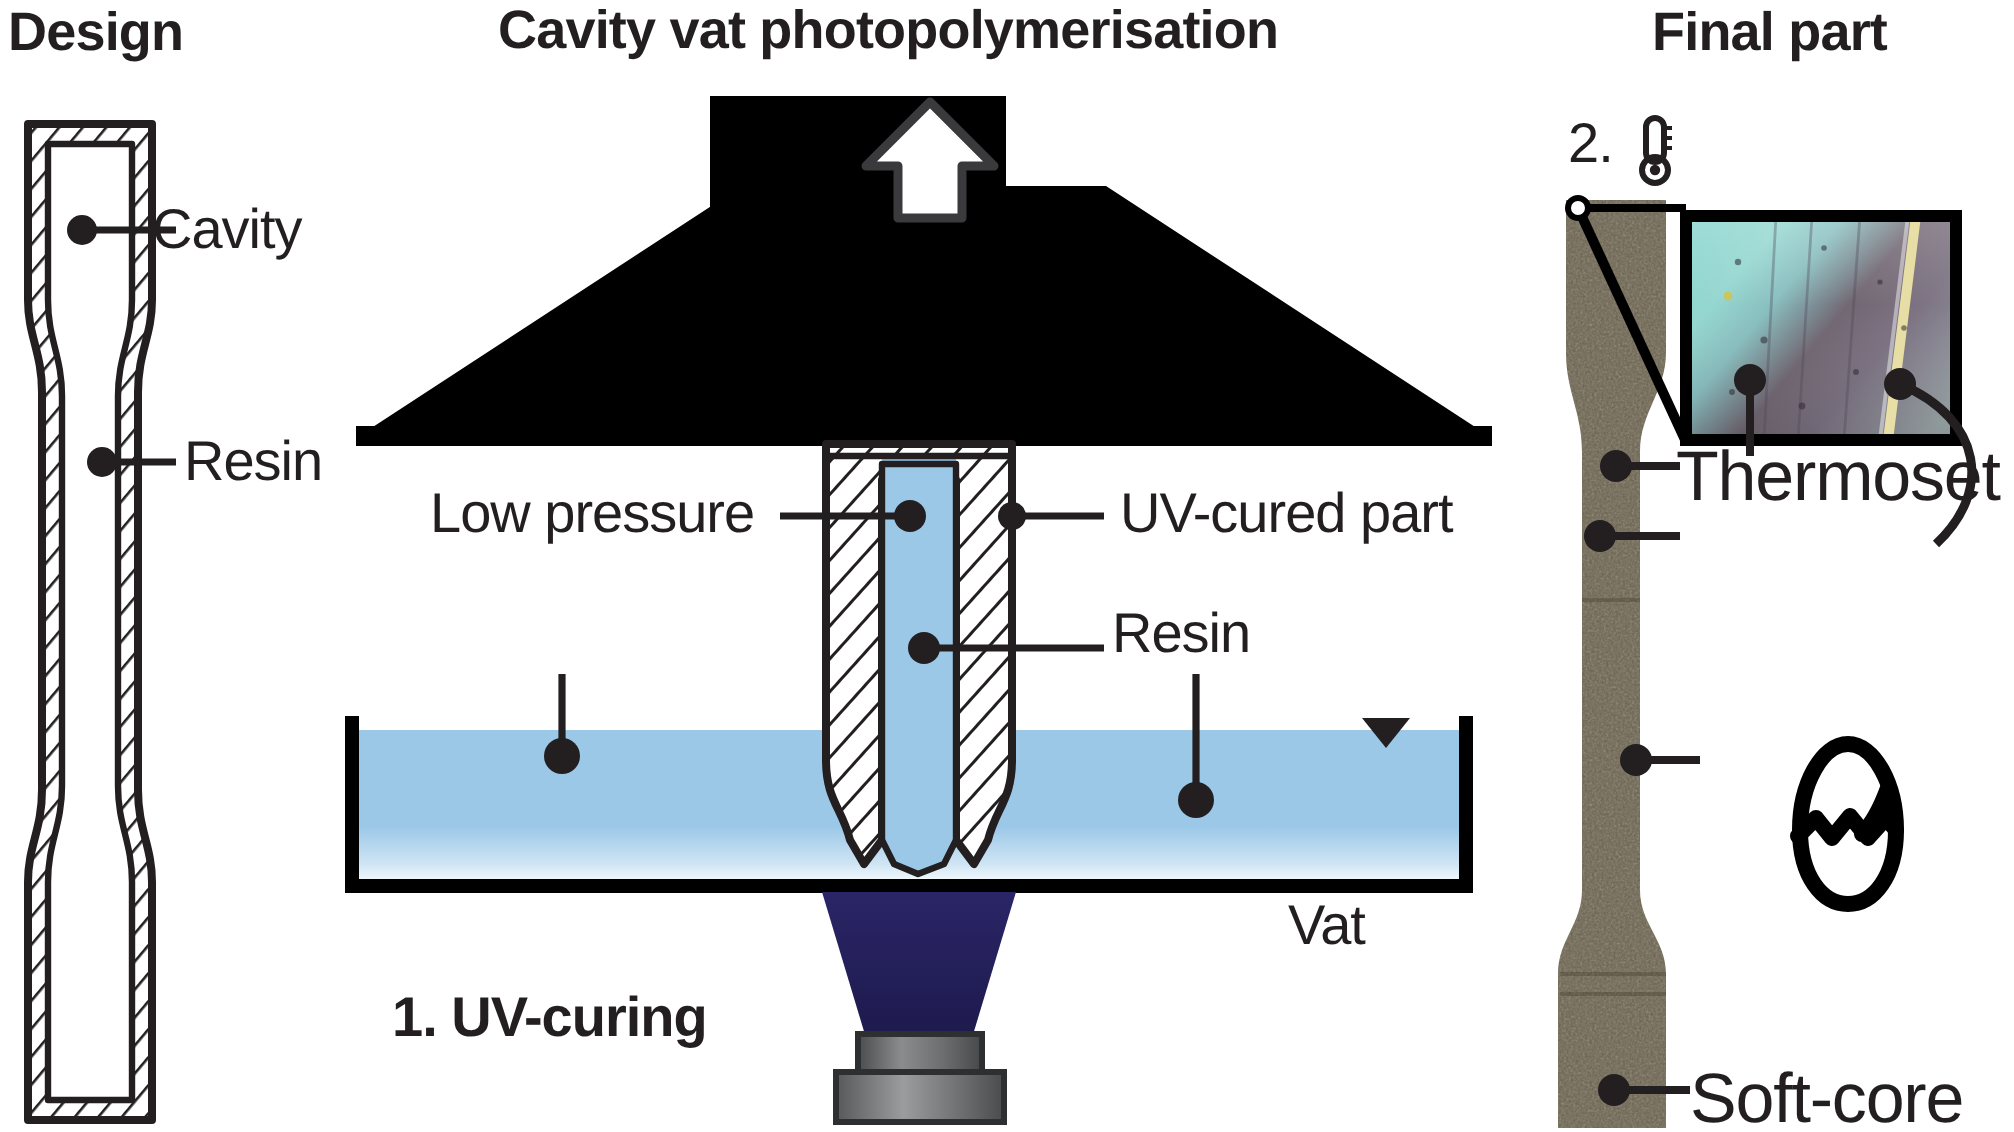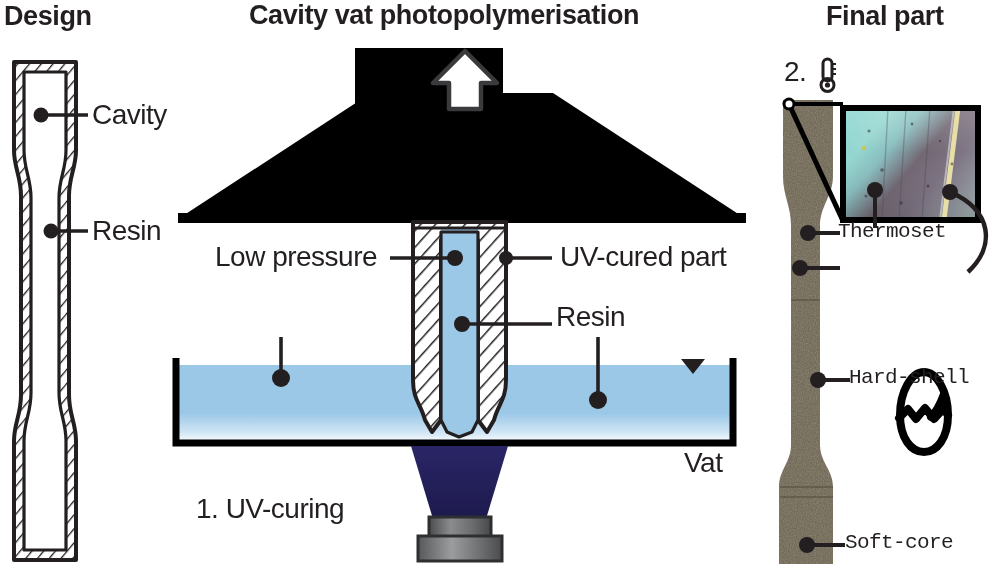--- a/index.html
+++ b/index.html
@@ -9,21 +9,21 @@
     font-family:"Liberation Sans", sans-serif;
     color:#231f20;
   }
   .stage{position:absolute;left:0;top:0;width:1007px;height:550px;}
   svg.main{position:absolute;left:0;top:0;width:1007px;height:566px;display:block;}
 
   
   .txt{position:absolute;white-space:nowrap;line-height:1;}
   .hdr{font-weight:bold;font-size:27px;letter-spacing:-0.4px;}
   .lbl{font-size:28px;letter-spacing:-0.5px;}
-  .lbl-sm{font-size:21px;letter-spacing:-0.6px;font-family:Liberation Mono, monospace;}
+  .lbl-sm{font-size:35px;letter-spacing:-0.6px;}
 </style>
 </head>
 <body>
 
 <div class="stage">
 
 <svg class="main" viewBox="0 0 1007 566">
   <defs>
 
     <pattern id="hatch" width="9" height="9" patternUnits="userSpaceOnUse" patternTransform="rotate(40)">
@@ -313,28 +313,27 @@
       <line x1="832" y1="74" x2="836" y2="74"></line>
     </g>
     <circle cx="827.5" cy="85" r="2.6" fill="#231f20"></circle>
   </g>
 </svg>
 
 <div class="txt hdr" style="left:4px;top:3px;" data-bind="headers.left">Design</div>
 <div class="txt hdr" style="left:249px;top:2px;" data-bind="headers.center">Cavity vat photopolymerisation</div>
 <div class="txt hdr" style="left:826px;top:3px;" data-bind="headers.right">Final part</div>
 
-<div class="txt lbl" style="left:92px;top:101px;" data-bind="left_panel.labels.0.text">Cavity</div>
+<div class="txt lbl" style="left:76px;top:101px;" data-bind="left_panel.labels.0.text">Cavity</div>
 <div class="txt lbl" style="left:92px;top:217px;" data-bind="left_panel.labels.1.text">Resin</div>
 
 <div class="txt lbl" style="left:175px;top:243px;margin-left:40px;" data-bind="center_panel.labels.0.text">Low pressure</div>
 <div class="txt lbl" style="left:560px;top:243px;" data-bind="center_panel.labels.1.text">UV-cured part</div>
 <div class="txt lbl" style="left:556px;top:303px;text-align:center;" data-bind="center_panel.labels.3.text">Resin</div>
-<div class="txt lbl" style="left:684px;top:449px;" data-bind="center_panel.labels.4.text">Vat</div>
-<div class="txt lbl" style="left:196px;top:495px;" data-bind="center_panel.step">1. UV-curing</div>
+<div class="txt lbl" style="left:644px;top:449px;" data-bind="center_panel.labels.4.text">Vat</div>
+<div class="txt lbl" style="left:196px;top:495px;font-weight:bold;" data-bind="center_panel.step">1. UV-curing</div>
 
 <div class="txt lbl" style="left:784px;top:58px;" data-bind="right_panel.step_prefix">2.</div>
 
 <div class="txt lbl-sm" style="left:838px;top:221px;" data-bind="right_panel.labels.0.text">Thermoset</div>
-<div class="txt lbl-sm" style="left:849px;top:367px;" data-bind="right_panel.labels.2.text">Hard-shell</div>
 <div class="txt lbl-sm" style="left:845px;top:532px;text-align:center;" data-bind="right_panel.labels.3.text">Soft-core</div>
 
 </div>
 
 </body></html>

